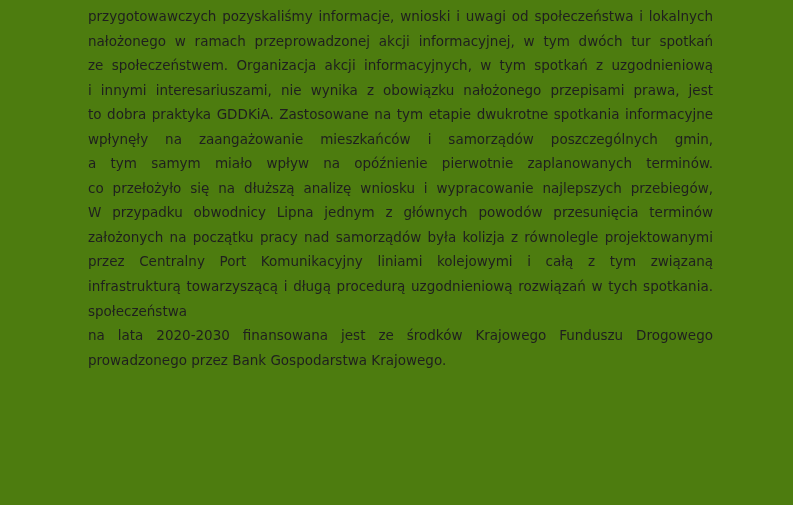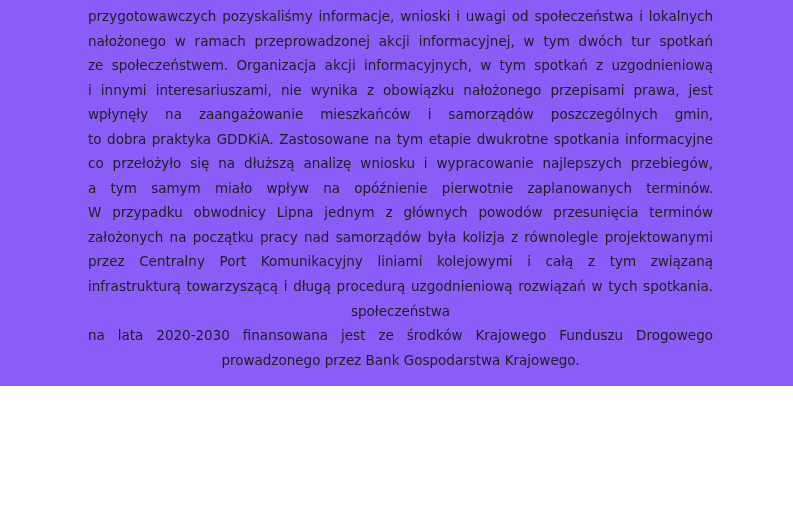--- a/index.html
+++ b/index.html
@@ -3,62 +3,62 @@
 <meta charset="utf-8">
 <style>
   html, body {
     margin: 0;
     padding: 0;
     background: #ffffff;
   }
   .page {
     position: relative;
     width: 793px;
-    height: 386px;
-    background: #8b5cf6;
+    height: 505px;
+    background: #4d7c0f;
     overflow: hidden;
     font-family: "DejaVu Sans", "Liberation Sans", sans-serif;
   }
   .text-block {
     position: absolute;
     left: 88px;
     top: 4px;
     width: 625px;
     font-size: 13.5px;
     line-height: 24.55px;
     color: #1f1f1f;
   }
   .line {
     height: 24.55px;
     overflow: hidden;
-    text-align: center;
+    text-align: left;
   }
   .line.justify {
     text-align: justify;
     text-align-last: justify;
   }
   .line sup {
     font-size: 9px;
     line-height: 0;
     vertical-align: 4px;
   }
 </style>
 </head>
 <body>
 
 <div class="page">
   <div class="text-block">
       <div class="line justify"><span>przygotowawczych pozyskaliśmy informacje, wnioski i uwagi od społeczeństwa i lokalnych</span></div>
       <div class="line justify"><span>nałożonego w ramach przeprowadzonej akcji informacyjnej, w tym dwóch tur spotkań</span></div>
       <div class="line justify"><span>ze społeczeństwem. Organizacja akcji informacyjnych, w tym spotkań z uzgodnieniową</span></div>
       <div class="line justify"><span>i innymi interesariuszami, nie wynika z obowiązku nałożonego przepisami prawa, jest</span></div>
+      <div class="line justify"><span>to dobra praktyka GDDKiA. Zastosowane na tym etapie dwukrotne spotkania informacyjne</span></div>
       <div class="line justify"><span>wpłynęły na zaangażowanie mieszkańców i samorządów poszczególnych gmin,</span></div>
-      <div class="line justify"><span>to dobra praktyka GDDKiA. Zastosowane na tym etapie dwukrotne spotkania informacyjne</span></div>
+      <div class="line justify"><span>a tym samym miało wpływ na opóźnienie pierwotnie zaplanowanych terminów.</span></div>
       <div class="line justify"><span>co przełożyło się na dłuższą analizę wniosku i wypracowanie najlepszych przebiegów,</span></div>
-      <div class="line justify"><span>a tym samym miało wpływ na opóźnienie pierwotnie zaplanowanych terminów.</span></div>
       <div class="line justify"><span>W przypadku obwodnicy Lipna jednym z głównych powodów przesunięcia terminów</span></div>
       <div class="line justify"><span>założonych na początku pracy nad samorządów była kolizja z równolegle projektowanymi</span></div>
       <div class="line justify"><span>przez Centralny Port Komunikacyjny liniami kolejowymi i całą z tym związaną</span></div>
       <div class="line justify"><span>infrastrukturą towarzyszącą i długą procedurą uzgodnieniową rozwiązań w tych spotkania.</span></div>
       <div class="line"><span>społeczeństwa</span></div>
       <div class="line justify"><span>na lata 2020-2030 finansowana jest ze środków Krajowego Funduszu Drogowego</span></div>
       <div class="line"><span>prowadzonego przez Bank Gospodarstwa Krajowego.</span></div>
     </div>
 </div>
 

